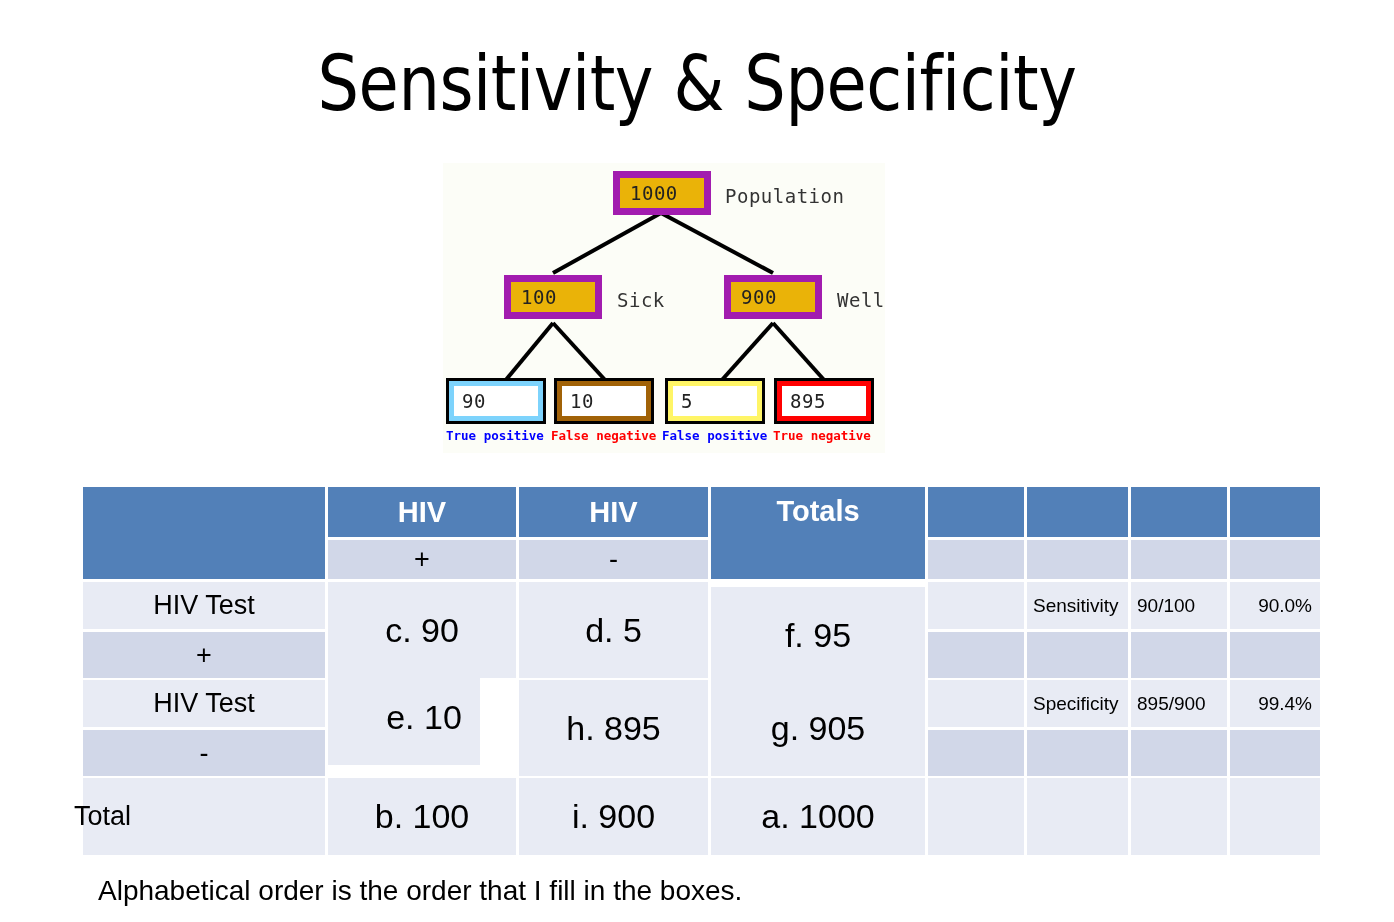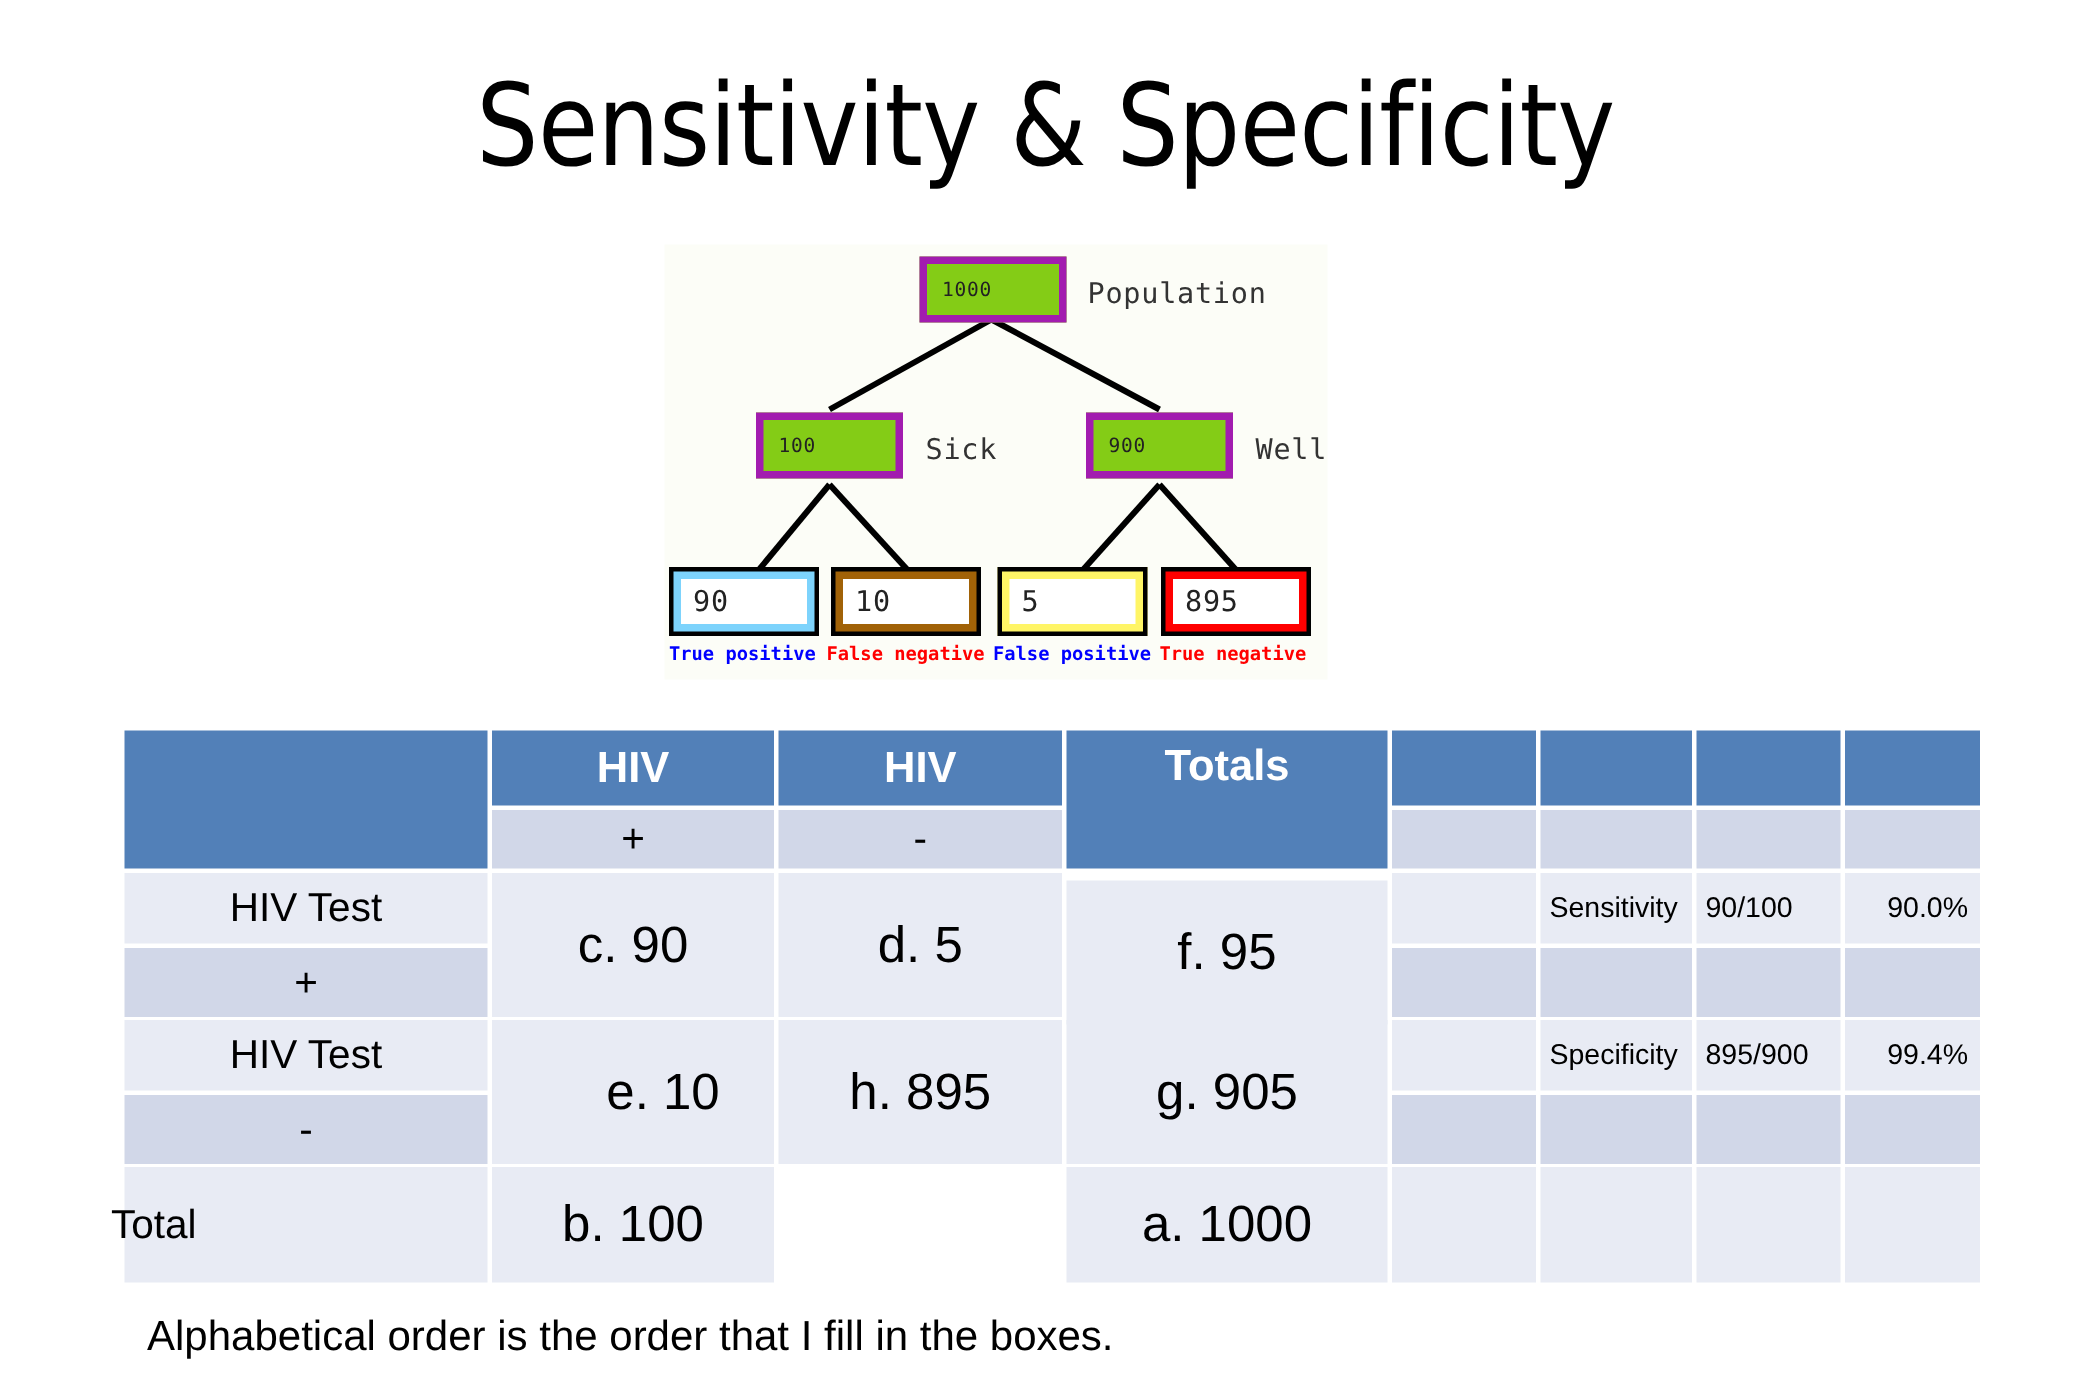--- a/index.html
+++ b/index.html
@@ -38,26 +38,26 @@
     left: 443px;
     top: 163px;
     width: 442px;
     height: 290px;
     background: #fcfdf7;
     font-family: "DejaVu Sans Mono", monospace;
   }
   #tree-diagram svg { position: absolute; left: 0; top: 0; }
   .tnode {
     position: absolute;
-    border: 5px solid #a21caf;
-    background: #84cc16;
+    border: 7px solid #a21caf;
+    background: #eab308;
     box-sizing: border-box;
     display: flex;
     align-items: center;
-    font-size: 13px;
+    font-size: 19px;
     letter-spacing: 0.5px;
     padding-left: 10px;
     color: #222;
   }
   .tlabel {
     position: absolute;
     font-size: 19px;
     letter-spacing: 0.5px;
     color: #333;
     font-family: "DejaVu Sans Mono", monospace;
@@ -265,21 +265,21 @@
   </div>
   <div class="cell row-mid" style="left:1147px; top:145px; width:90px; height:46px;"></div>
 
   <div class="cell row-light" style="left:0px; top:193px; width:242px; height:47px;">
     <span class="stub-text">HIV Test</span>
   </div>
   <div class="cell row-mid" style="left:0px; top:243px; width:242px; height:46px;">
     <span class="sign-text">-</span>
   </div>
 
-  <div class="cell row-light" style="left:245px; top:193px; width:188px; height:96px;padding-left:40px;">
+  <div class="cell row-light" style="left:245px; top:182px; width:152px; height:96px;padding-left:40px;">
     <span class="data-text">e. 10</span>
   </div>
   <div class="cell row-light" style="left:436px; top:193px; width:189px; height:96px;">
     <span class="data-text">h. 895</span>
   </div>
   <div class="cell row-light" style="left:628px; top:193px; width:214px; height:96px;">
     <span class="data-text">g. 905</span>
   </div>
 
   <div class="cell row-light" style="left:845px; top:193px; width:96px; height:47px;"></div>
@@ -299,20 +299,23 @@
     <span class="metric-text">99.4%</span>
   </div>
   <div class="cell row-mid" style="left:1147px; top:243px; width:90px; height:46px;"></div>
 
   <div class="cell row-light align-left" style="left:0px; top:291px; width:242px; height:77px; padding-left:0px; justify-content:flex-start;">
     <span class="stub-text" style="margin-left:-9px;">Total</span>
   </div>
 
   <div class="cell row-light" style="left:245px; top:291px; width:188px; height:77px;">
     <span class="data-text">b. 100</span>
+  </div>
+  <div class="cell row-light" style="left:436px; top:291px; width:189px; height:77px;">
+    <span class="data-text">i. 900</span>
   </div>
   <div class="cell row-light" style="left:628px; top:291px; width:214px; height:77px;">
     <span class="data-text">a. 1000</span>
   </div>
 
   <div class="cell row-light" style="left:845px;  top:291px; width:96px;  height:77px;"></div>
   <div class="cell row-light" style="left:944px;  top:291px; width:101px; height:77px;"></div>
   <div class="cell row-light" style="left:1048px; top:291px; width:96px;  height:77px;"></div>
   <div class="cell row-light" style="left:1147px; top:291px; width:90px;  height:77px;"></div>
 </div>

